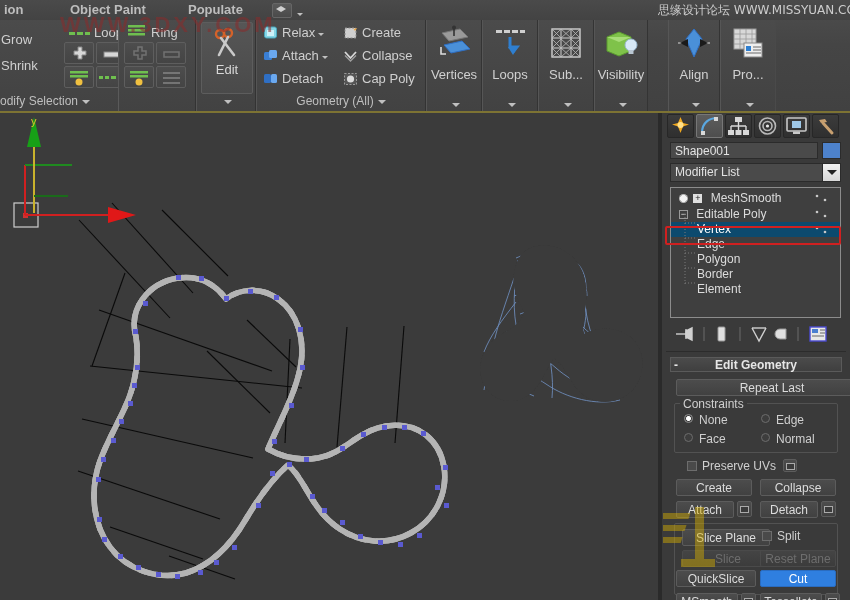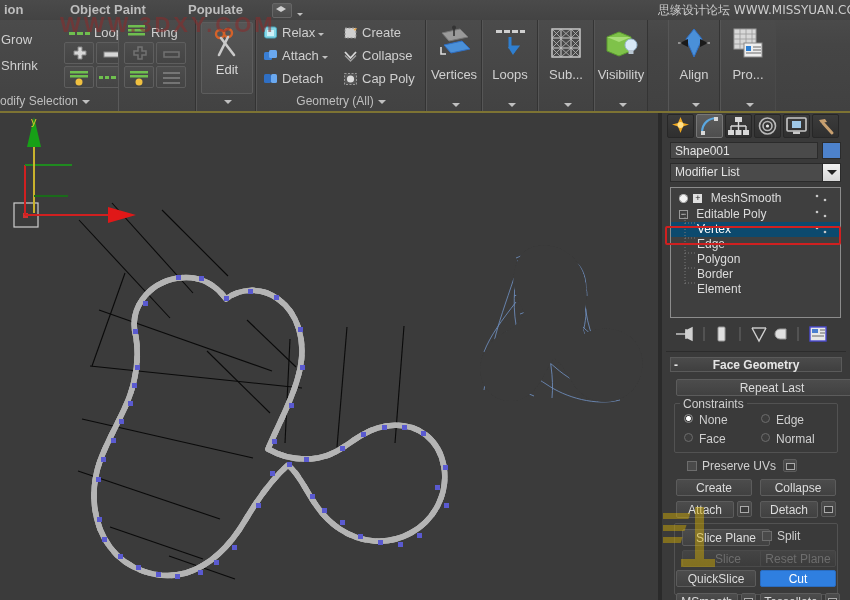--- a/index.html
+++ b/index.html
@@ -644,21 +644,21 @@
         <rect x="140" y="6" width="6" height="4" fill="#4a7fd0"></rect>
         <path d="M148 7 h5 M148 10 h5 M140 13 h12" stroke="#666" stroke-width="1"></path>
       </svg>
     </div>
 
     <div class="divline" style="top:238px;"></div>
 
     <div class="rollout">
       <div class="roll-head">
         <span class="minus">-</span>
-        <span>Face Geometry</span>
+        <span>Edit Geometry</span>
       </div>
     </div>
 
     <div class="mxbtn" style="left:14px;top:266px;width:192px;height:17px;line-height:16px;">Repeat Last</div>
 
     <div class="grpbox" style="left:12px;top:290px;width:164px;height:50px;"></div>
     <div class="grplabel" style="left:18px;top:284px;">Constraints</div>
 
     <div class="radio on" style="left:22px;top:301px;"></div>
     <div class="mlabel" style="left:37px;top:300px;">None</div>

